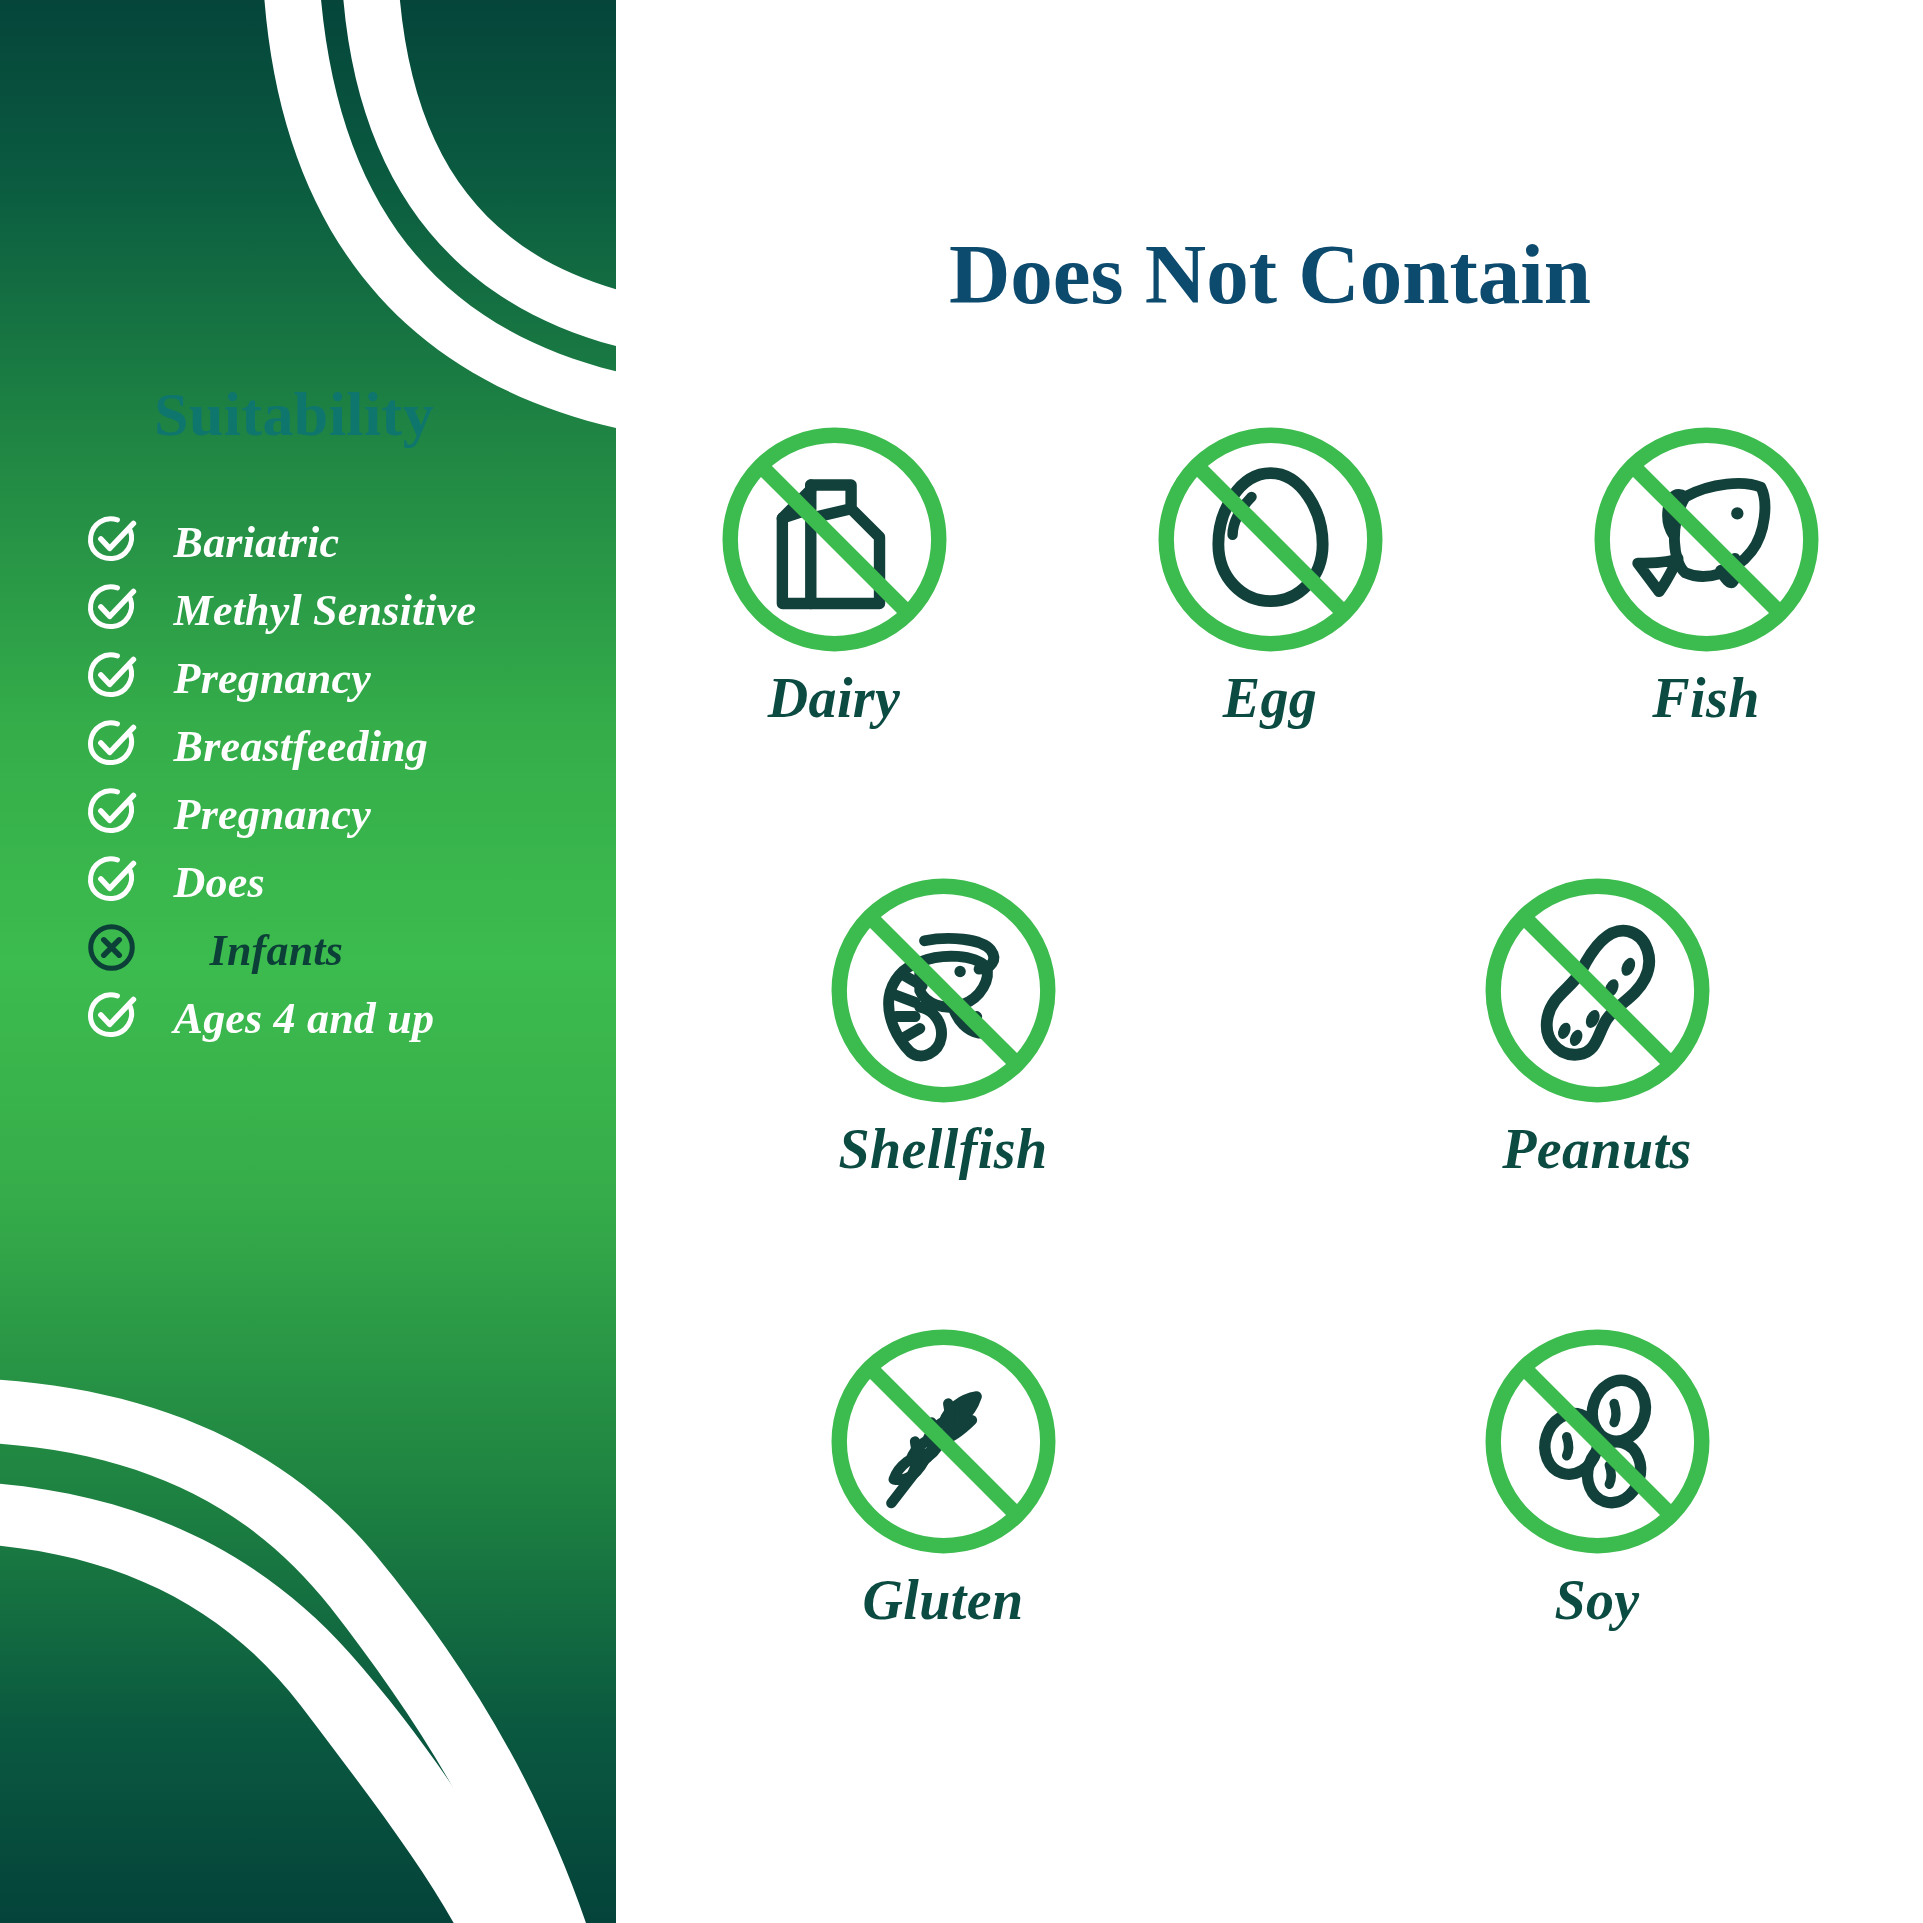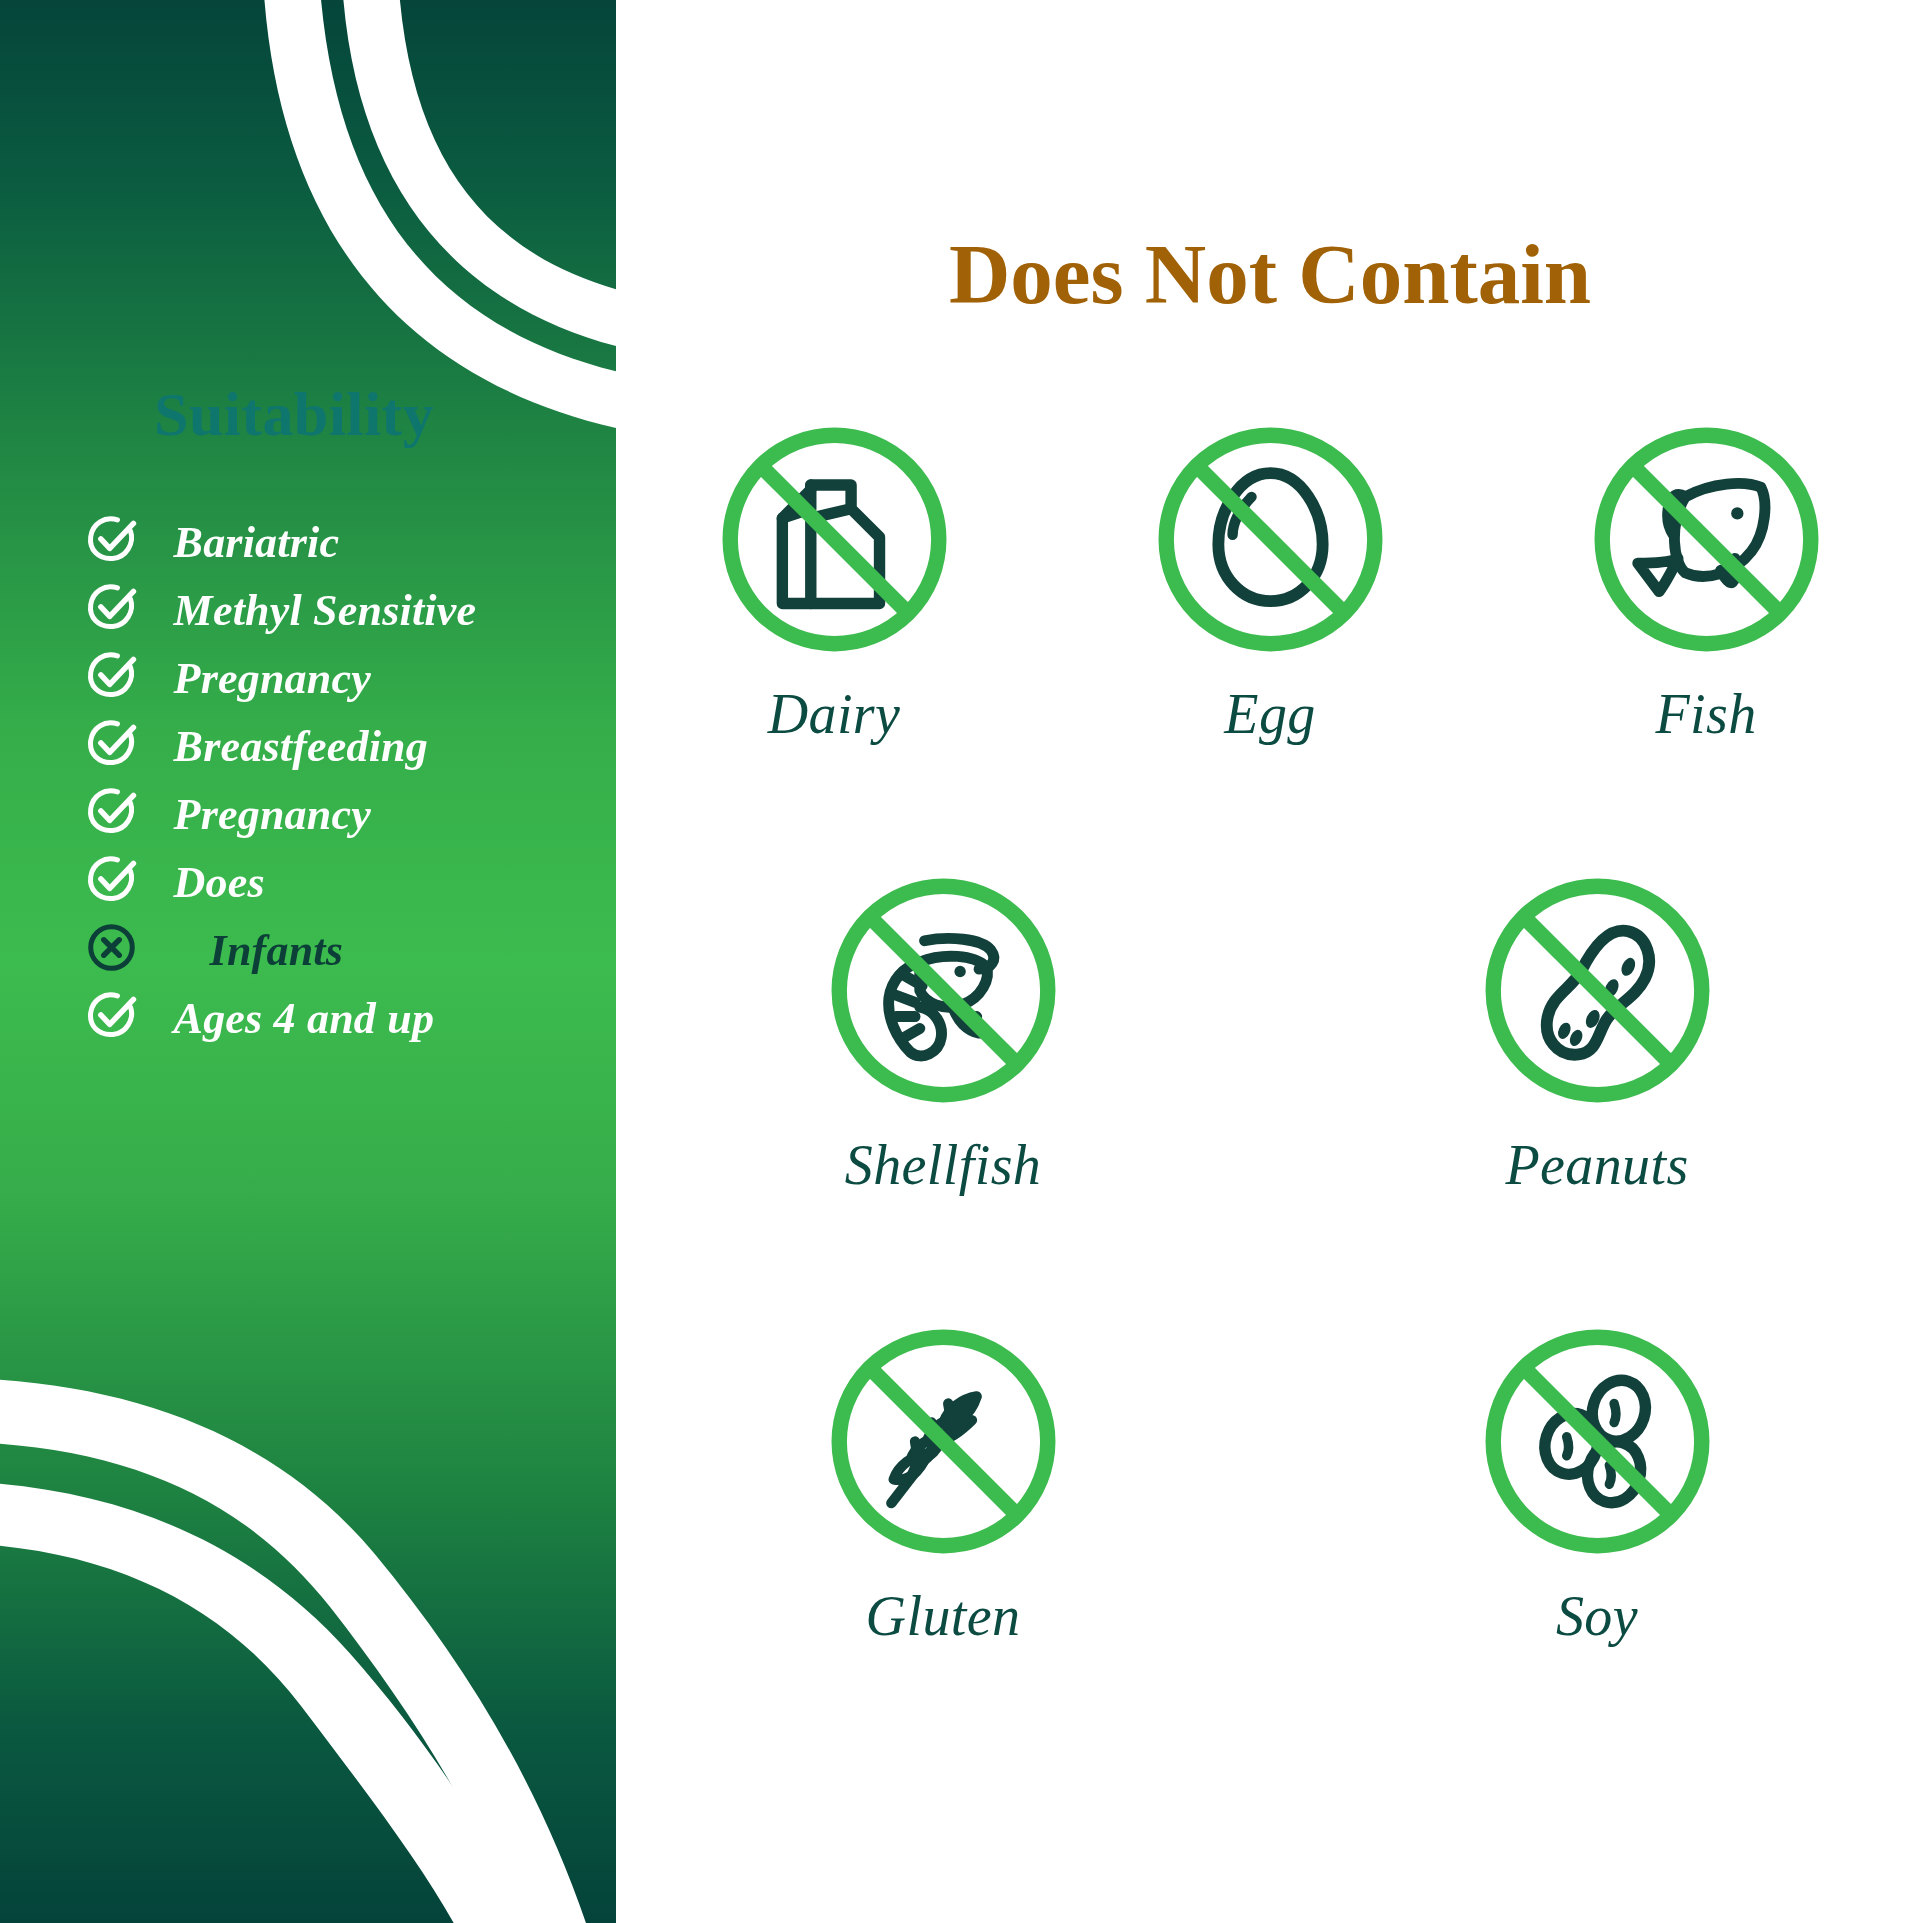--- a/index.html
+++ b/index.html
@@ -67,21 +67,21 @@
   }
   .suit-item.negative .suit-label{ color:#0b3f38;margin-left:36px; }
 
   
   #right-section{
     position:absolute;left:616px;top:0;width:1308px;height:1924px;
   }
   #main-title{
     position:absolute;top:225px;left:0;width:1308px;
     text-align:center;
-    color:#a16207;
+    color:#0c4a6e;
     font-size:85px;
     font-weight:bold;
     letter-spacing:0px;
   }
   #allergen-grid{
     position:absolute;top:421px;left:0;width:1308px;
   }
   .allergen-row{
     display:flex;
     width:1308px;
@@ -91,24 +91,24 @@
     flex:1 1 0;
     display:flex;
     flex-direction:column;
     align-items:center;
   }
   .allergen-icon{
     width:237px;height:237px;
     display:block;
   }
   .allergen-label{
-    margin-top:24px;
+    margin-top:8px;
     color:#0b4b42;
     font-size:56px;
-    font-weight:normal;
+    font-weight:bold;
     font-style:italic;
     white-space:nowrap;
     letter-spacing:0.4px;
   }
 </style>
 </head>
 <body>
 
 <div id="left-panel">
 

